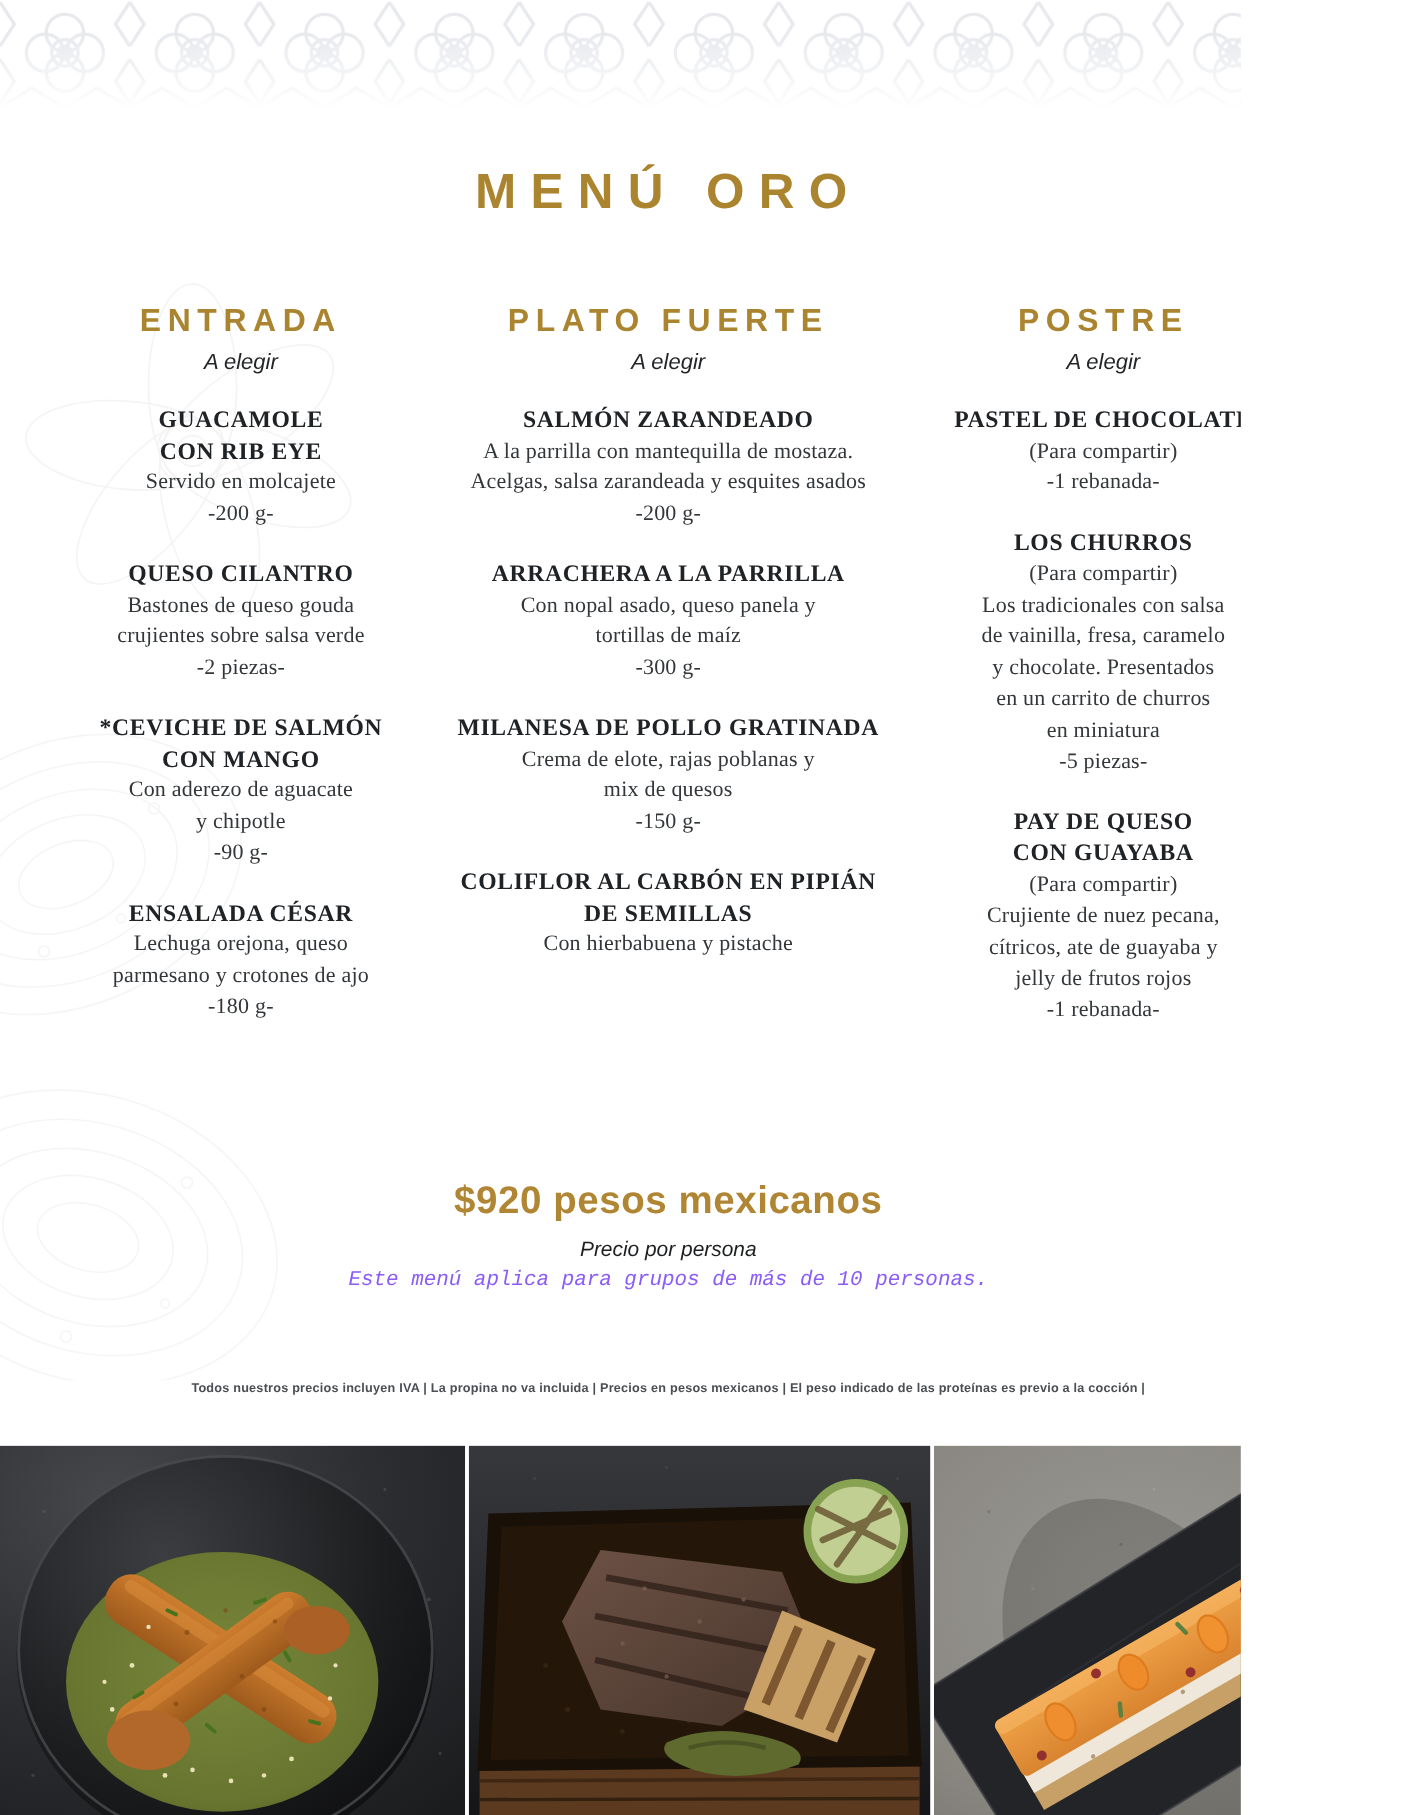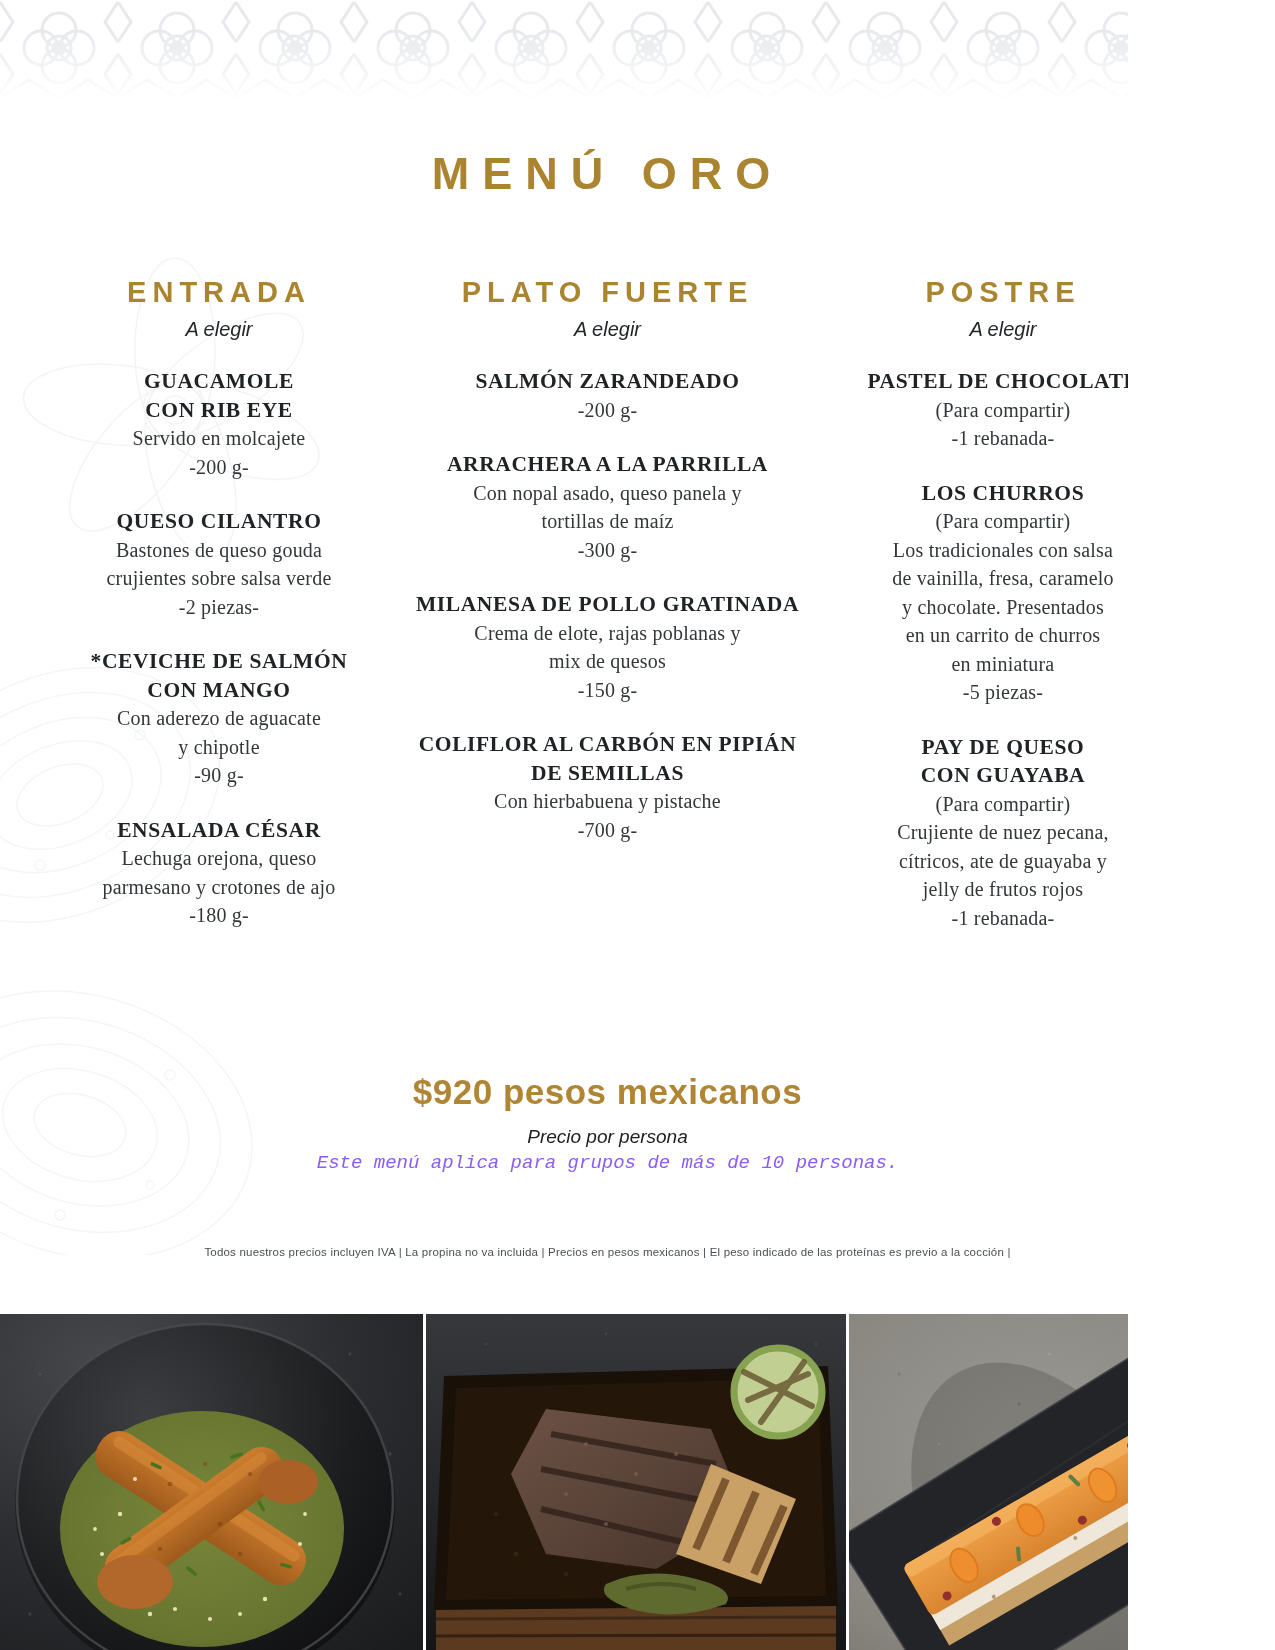--- a/index.html
+++ b/index.html
@@ -26,21 +26,21 @@
   .item{margin-top:26px;font-family:Liberation Serif, serif;}
   .item h3{margin:0;font-size:21.5px;font-weight:700;letter-spacing:.6px;line-height:28.5px;color:#202326;white-space:pre-line;}
   .item p{margin:0;font-size:20px;font-weight:400;line-height:28.5px;letter-spacing:.2px;color:#33373a;white-space:pre-line;}
   
   .price-block{top:1072px;}
   .price{font-size:35px;font-weight:700;letter-spacing:.5px;color:#b08634;}
   .price-note1{margin-top:14px;font-style:italic;font-size:19px;color:#1d1f21;}
   .price-note2{margin-top:4px;font-style:italic;font-size:19px;color:#8b5cf6;font-family:Liberation Mono, monospace;}
   
   .fine-print{top:1236px;}
-  .fine-print p{margin:4px;font-size:11.5px;line-height:24px;letter-spacing:.2px;color:#4b4f53;}
+  .fine-print p{margin:14px;font-size:11.5px;line-height:24px;letter-spacing:.2px;color:#4b4f53;font-weight:bold;}
   
   .photos{position:absolute;left:0;top:1314px;width:1275px;height:336px;display:flex;gap:3px;background:#fff;}
   .photo{height:336px;overflow:hidden;}
   .photo svg{display:block;}
 </style>
 </head>
 <body>
 
 <div class="page">
 
@@ -137,39 +137,40 @@
 parmesano y crotones de ajo</p>
       <p>-180 g-</p>
     </div>
   </div>
 
   <div class="col col-1">
     <h2>PLATO FUERTE</h2>
     <div class="sub">A elegir</div>
     <div class="item">
       <h3>SALMÓN ZARANDEADO</h3>
+      <p>A la parrilla con mantequilla de mostaza.
+Acelgas, salsa zarandeada y esquites asados</p>
       <p>-200 g-</p>
     </div>
     <div class="item">
       <h3>ARRACHERA A LA PARRILLA</h3>
       <p>Con nopal asado, queso panela y
 tortillas de maíz</p>
       <p>-300 g-</p>
     </div>
     <div class="item">
       <h3>MILANESA DE POLLO GRATINADA</h3>
       <p>Crema de elote, rajas poblanas y
 mix de quesos</p>
       <p>-150 g-</p>
     </div>
     <div class="item">
       <h3>COLIFLOR AL CARBÓN EN PIPIÁN
 DE SEMILLAS</h3>
       <p>Con hierbabuena y pistache</p>
-      <p>-700 g-</p>
     </div>
   </div>
 
   <div class="col col-2">
     <h2>POSTRE</h2>
     <div class="sub">A elegir</div>
     <div class="item">
       <h3>PASTEL DE CHOCOLATE</h3>
       <p>(Para compartir)</p>
       <p>-1 rebanada-</p>

